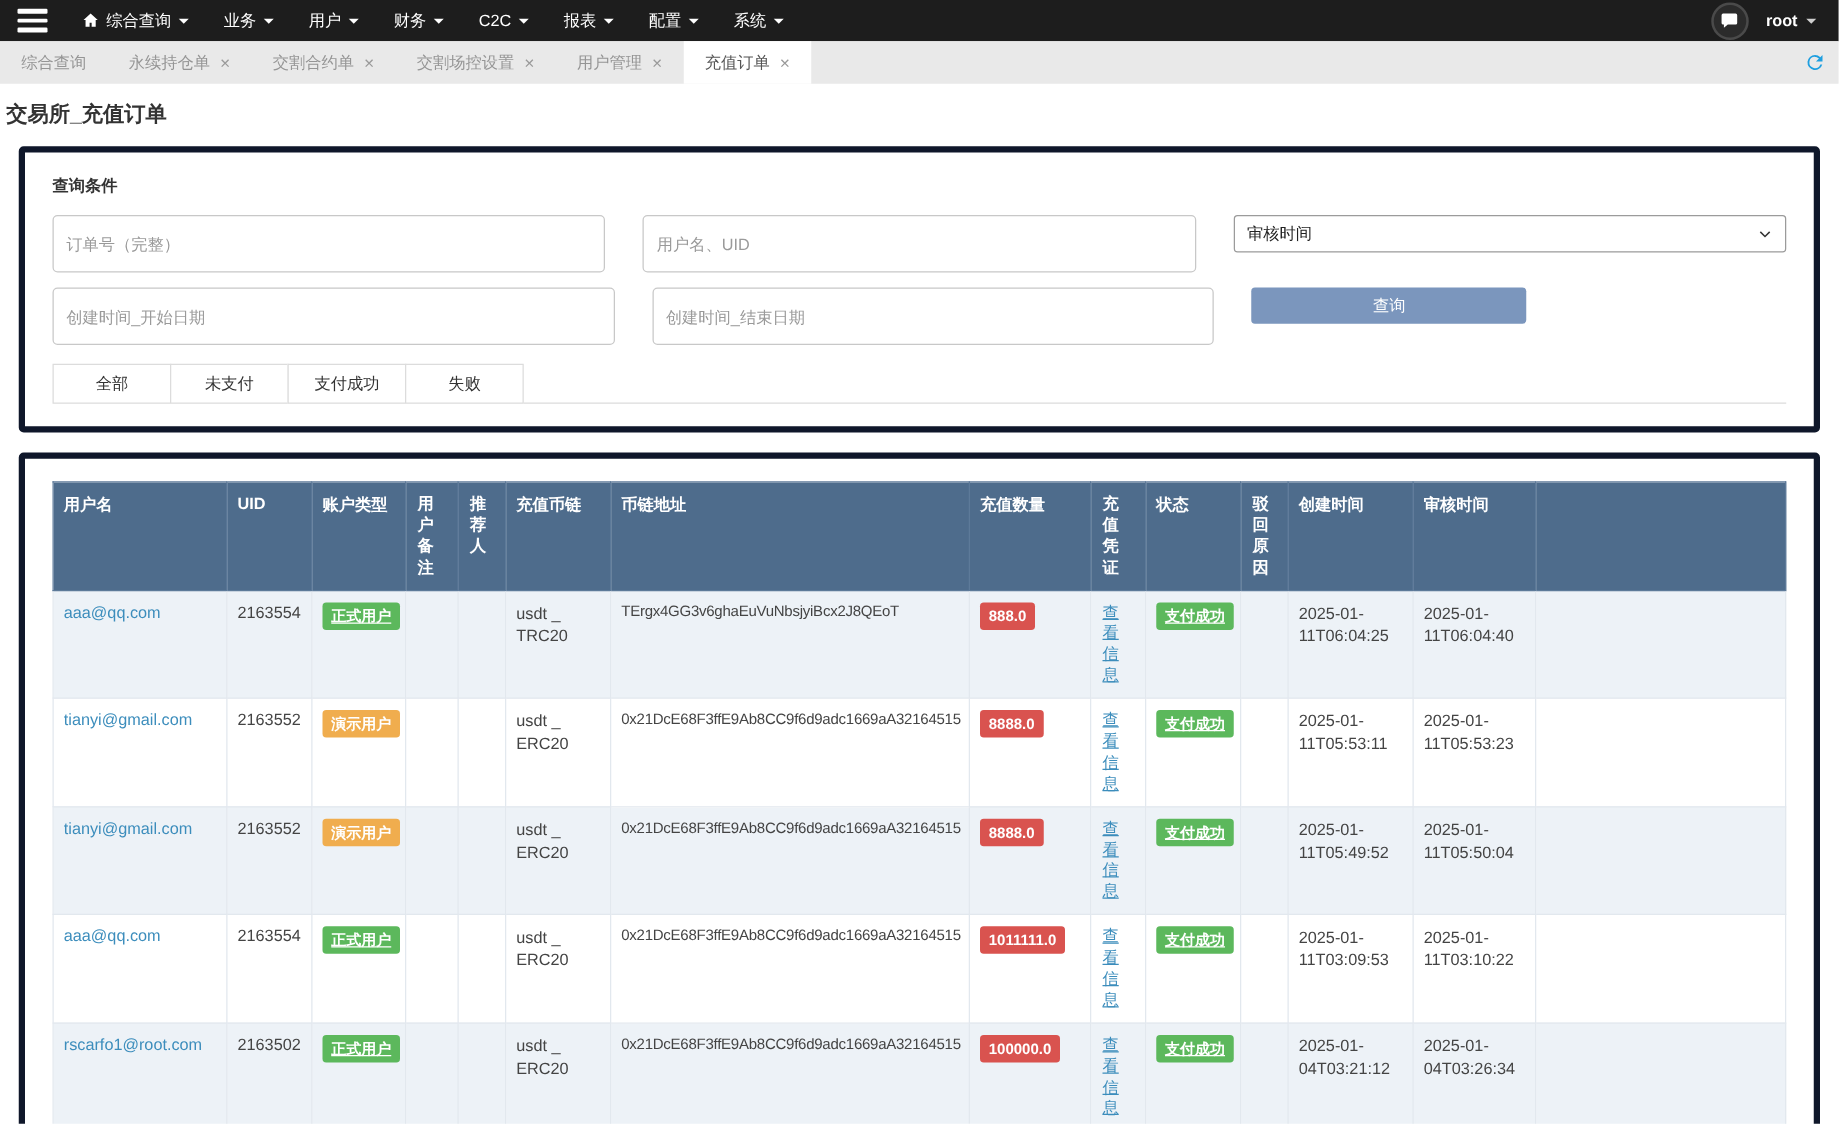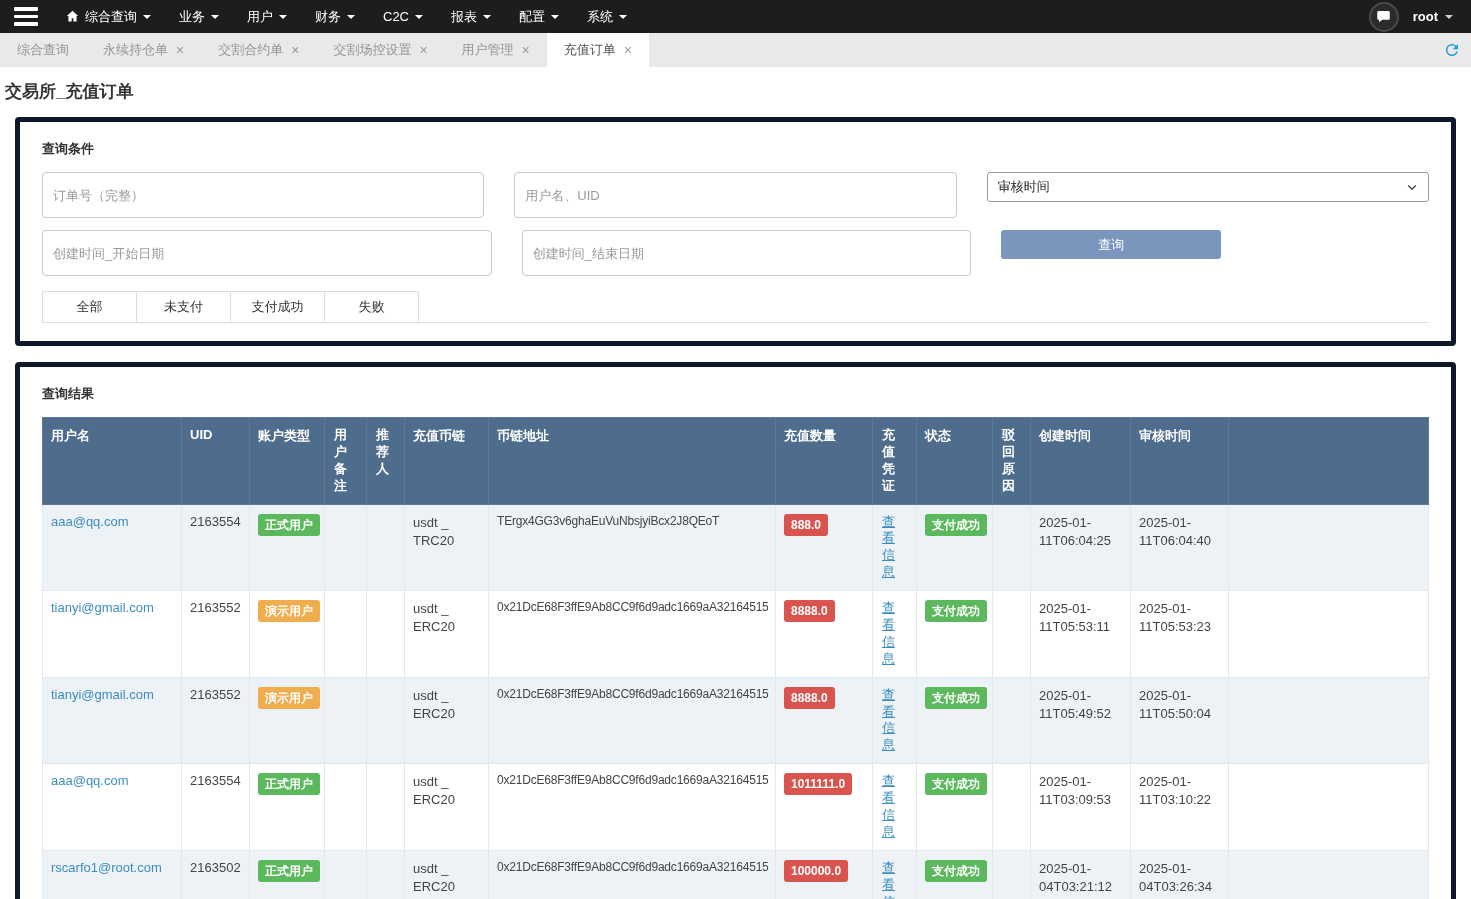--- a/index.html
+++ b/index.html
@@ -46,21 +46,21 @@
   
   table { border-collapse:collapse; table-layout:fixed; width:1386px; font-size:13px; }
   thead th { background:#4e6c8c; color:#fff; font-weight:bold; text-align:left; vertical-align:top; padding:9px 8px; border:1px solid #5d7a99; height:86px; font-size:13px; }
   tbody td { vertical-align:top; padding:9px 8px; border:1px solid #e2e8ee; color:#444; height:86px; }
   tbody tr.odd { background:#edf2f7; }
   tbody tr.even { background:#fff; }
   .vtext { display:inline-block; width:14px; word-break:break-all; line-height:1.3;text-align:right; }
   a.link { color:#3c8dbc; text-decoration:none; cursor:pointer; }
   a.view-link { color:#3c8dbc; text-decoration:underline; cursor:pointer; }
   .badge { display:inline-block; padding:2px 7px; border-radius:3px; color:#fff; font-size:12px; font-weight:bold; line-height:1.5; white-space:nowrap; }
-  .badge.success { background:#5cb85c; }
+  .badge.success { background:#5cb85c;text-decoration:underline; }
   .badge.warning { background:#f0ad4e; }
   .badge.danger  { background:#d9534f; }
   .addr { font-size:12px; letter-spacing:-0.2px; white-space:nowrap; overflow:hidden; }
   .chain-cell, .date-cell { line-height:1.4; }
 </style>
 </head>
 <body>
 
 <header class="navbar">
   <div class="hamburger">
@@ -176,21 +176,20 @@
 
   <div class="filter-tab">全部</div>
       <div class="filter-tab">未支付</div>
       <div class="filter-tab">支付成功</div>
       <div class="filter-tab">失败</div>
       <div class="filter-fill"></div>
     </div>
 </section>
 
 <section class="card">
-  <div class="panel-title">查询结果</div>
   <table>
     <colgroup>
       <col style="width:139px">
         <col style="width:68px">
         <col style="width:75px">
       <col style="width:42px">
         <col style="width:38px">
         <col style="width:84px">
       <col style="width:287px">
         <col style="width:97px">

